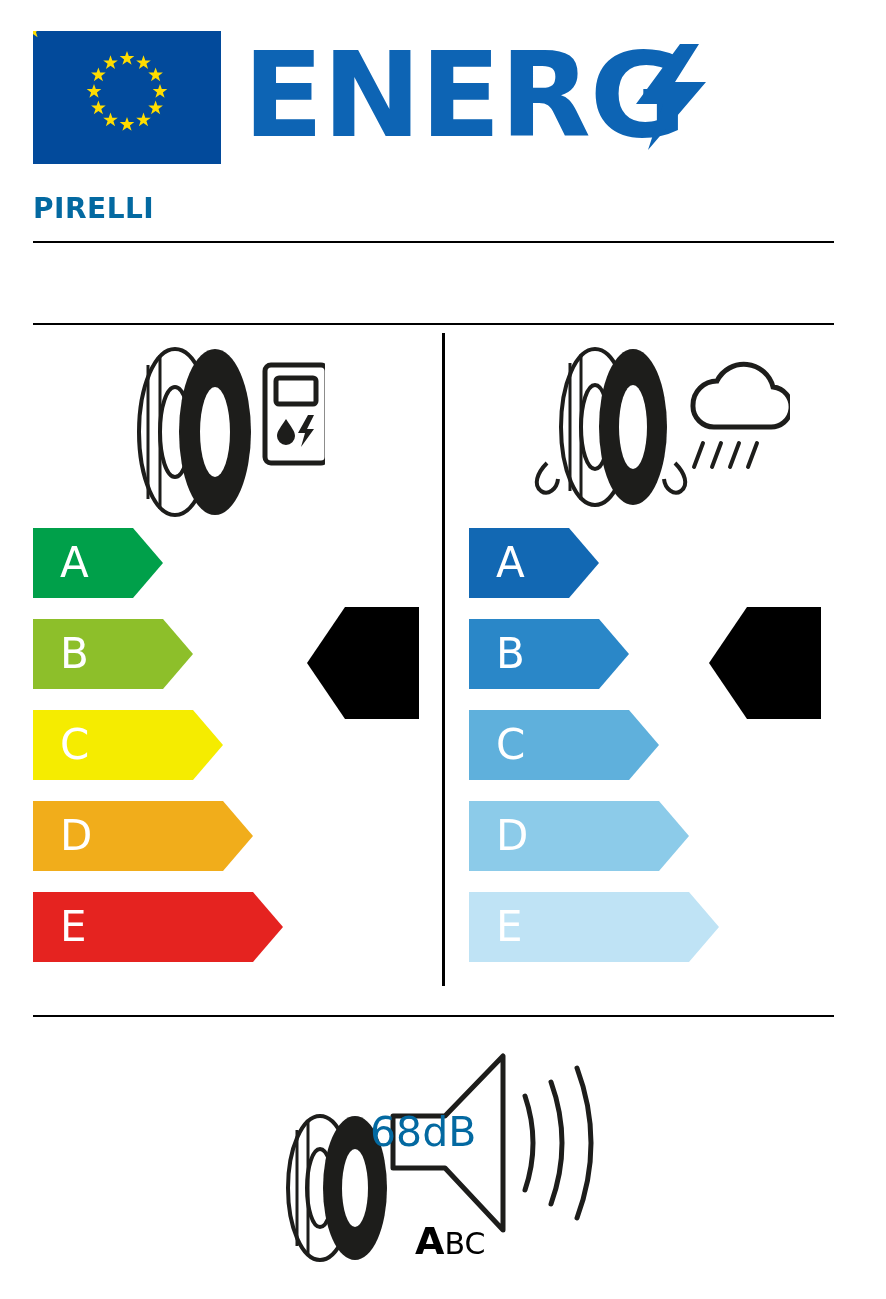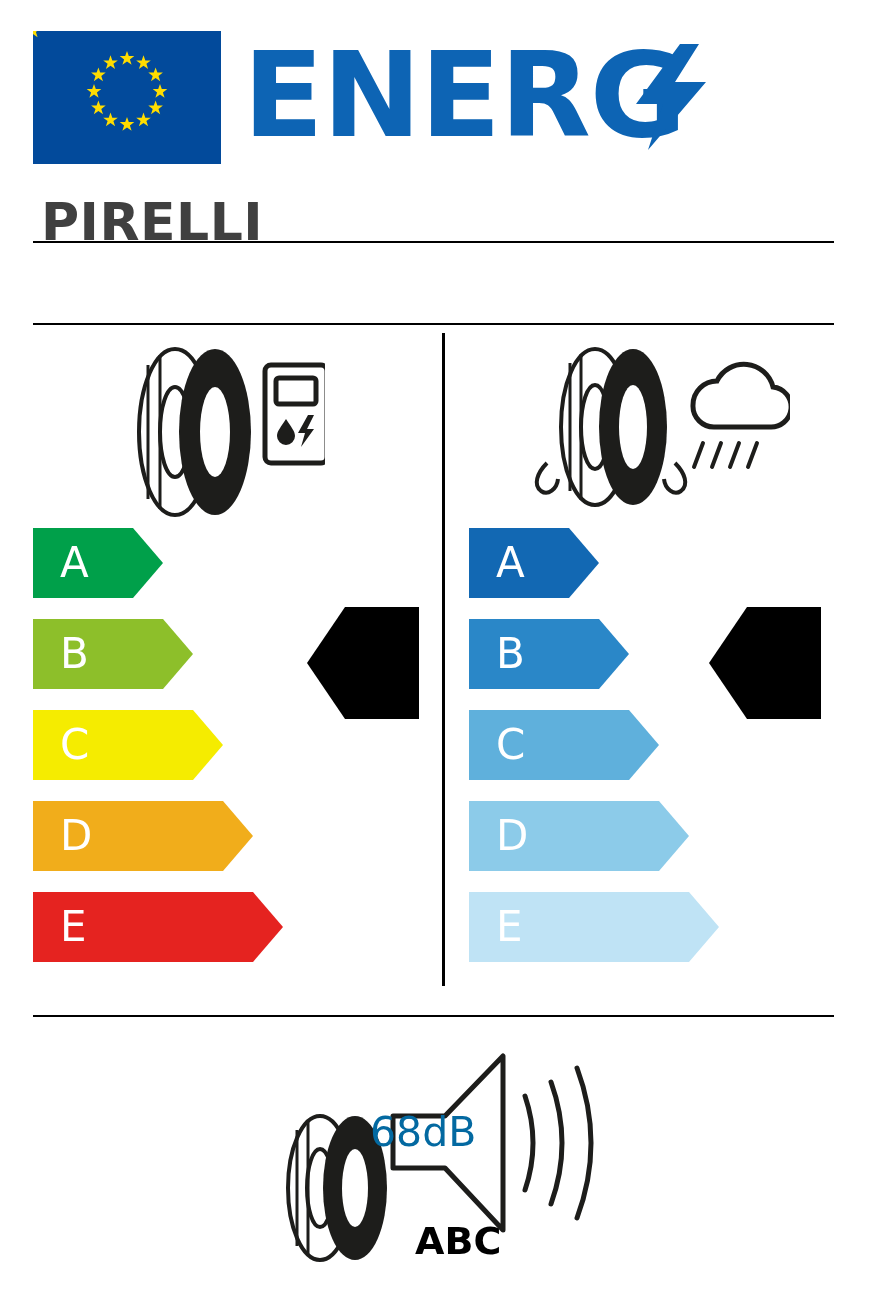--- a/index.html
+++ b/index.html
@@ -47,25 +47,25 @@
     position: absolute;
     left: 636px;
     top: 44px;
     width: 70px;
     height: 106px;
   }
 
   
   .brand {
     position: absolute;
-    left: 41px;
+    left: 33px;
     top: 192px;
-    font-size: 52px;
+    font-size: 28px;
     font-weight: bold;
-    color: #404040;
+    color: #0369a1;
     letter-spacing: 0.5px;
     font-family: "DejaVu Sans", sans-serif;
   }
 
   .rule {
     position: absolute;
     background: #000;
     height: 2px;
   }
   .rule-under-brand { left: 33px; top: 241px; width: 820px; }
@@ -144,22 +144,22 @@
     top: 1222px;
     font-family: "DejaVu Sans", sans-serif;
     line-height: 1;
   }
   .noise-class .sel {
     font-size: 38px;
     font-weight: bold;
     color: #000;
   }
   .noise-class .rest {
-    font-size: 38px;
-    font-weight: bold;
+    font-size: 30px;
+    font-weight: normal;
     color: #000;
   }
 </style>
 </head>
 <body>
 
 <div id="label">
 
   <div class="eu-flag">
     <svg class="eu-stars" viewBox="0 0 188 133">

